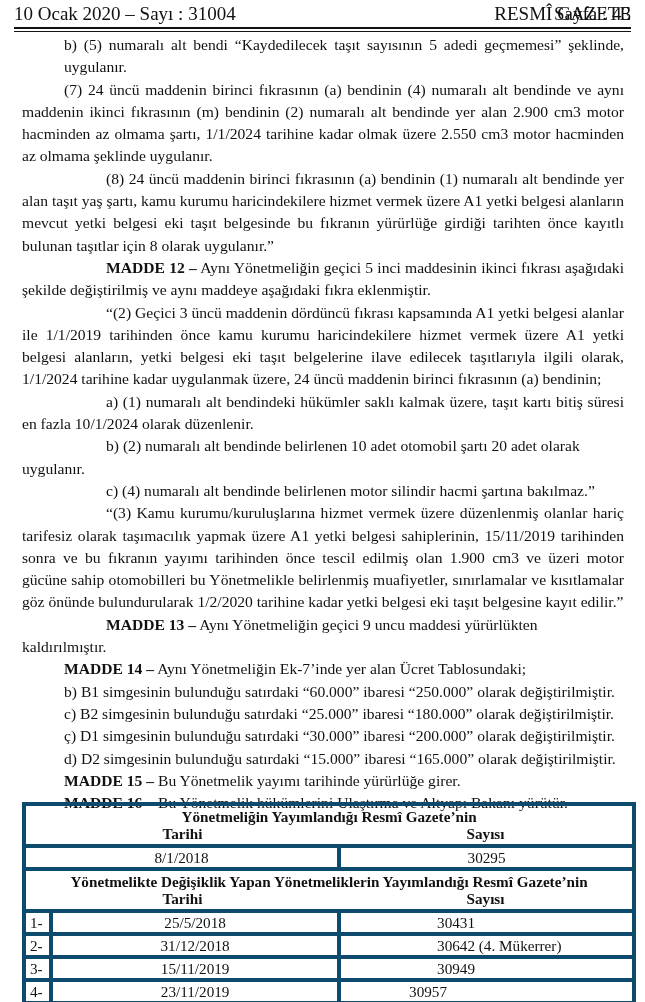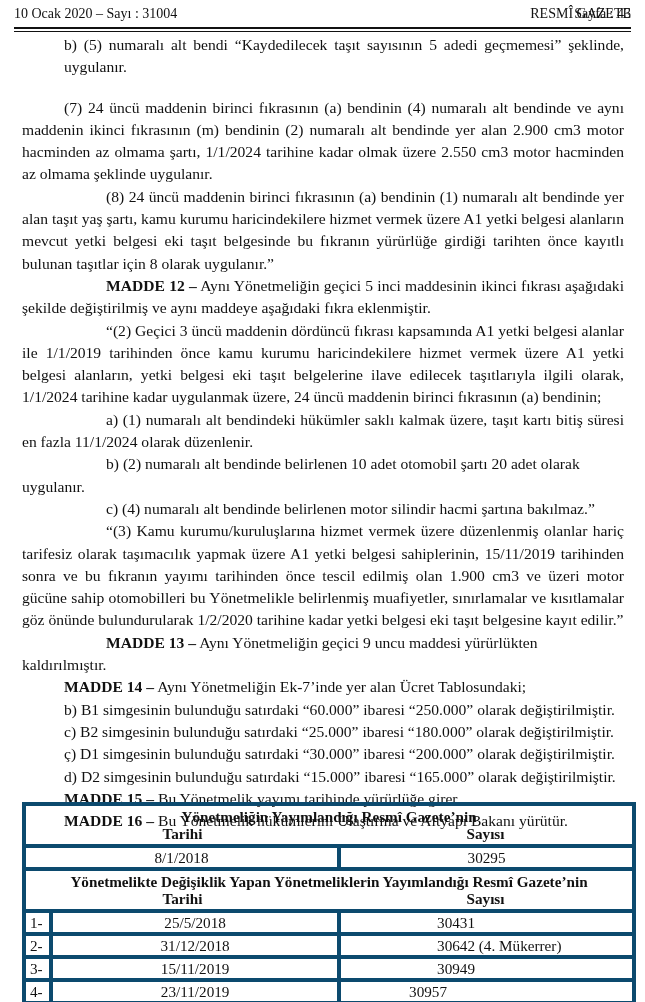--- a/index.html
+++ b/index.html
@@ -5,21 +5,21 @@
   * { margin: 0; padding: 0; box-sizing: border-box; }
   html, body { width: 645px; height: 1002px; background: #ffffff; overflow: hidden; }
   body {
     font-family: "Liberation Serif", "DejaVu Serif", serif;
     color: #111111;
     font-size: 15.6px;
     position: relative;
   }
   .header {
     position: absolute; left: 14px; top: 4px; width: 617px; height: 22px;
-    font-size: 14px; line-height: 20px;
+    font-size: 19px; line-height: 20px;
   }
   .header .left { position: absolute; left: 0; top: 0; }
   .header .center { position: absolute; left: 0; right: 0; top: 0; text-align: right; }
   .header .right { position: absolute; right: 0; top: 0; }
   .rule-thick { position: absolute; left: 14px; top: 27px; width: 617px; height: 2px; background: #111; }
   .rule-thin { position: absolute; left: 14px; top: 31px; width: 617px; height: 1px; background: #111; }
 
   .body-text {
     position: absolute; left: 22px; top: 34px; width: 602px;
     line-height: 22.3px;
@@ -53,29 +53,29 @@
 <div class="header">
   <span class="left">10 Ocak 2020 – Sayı : 31004</span>
   <span class="center">RESMÎ GAZETE</span>
   <span class="right">Sayfa : 43</span>
 </div>
 <div class="rule-thick"></div>
 <div class="rule-thin"></div>
 
 <div class="body-text">
   <div class="p m42">b) (5) numaralı alt bendi “Kaydedilecek taşıt sayısının 5 adedi geçmemesi” şeklinde, uygulanır.</div>
-  <div class="p" style="padding-left:42px; text-indent:0;margin-top:18px;">
+  <div class="p" style="padding-left:42px; text-indent:0;">
     <span style="display:block; margin-left:-42px; text-indent:42px;">(7) 24 üncü maddenin birinci fıkrasının (a) bendinin (4) numaralı alt bendinde ve aynı maddenin ikinci fıkrasının (m) bendinin (2) numaralı alt bendinde yer alan 2.900 cm3 motor hacminden az olmama şartı, 1/1/2024 tarihine kadar olmak üzere 2.550 cm3 motor hacminden az olmama şeklinde uygulanır.</span>
   </div>
   <div class="p ind2" style="text-indent:84px;">(8) 24 üncü maddenin birinci fıkrasının (a) bendinin (1) numaralı alt bendinde yer alan taşıt yaş şartı, kamu kurumu haricindekilere hizmet vermek üzere A1 yetki belgesi alanların mevcut yetki belgesi eki taşıt belgesinde bu fıkranın yürürlüğe girdiği tarihten önce kayıtlı bulunan taşıtlar için 8 olarak uygulanır.”</div>
   <div class="p" style="text-indent:84px;">
     <span class="bold">MADDE 12 –</span><span> Aynı Yönetmeliğin geçici 5 inci maddesinin ikinci fıkrası aşağıdaki şekilde değiştirilmiş ve aynı maddeye aşağıdaki fıkra eklenmiştir.</span>
   </div>
   <div class="p" style="text-indent:84px;">“(2) Geçici 3 üncü maddenin dördüncü fıkrası kapsamında A1 yetki belgesi alanlar ile 1/1/2019 tarihinden önce kamu kurumu haricindekilere hizmet vermek üzere A1 yetki belgesi alanların, yetki belgesi eki taşıt belgelerine ilave edilecek taşıtlarıyla ilgili olarak, 1/1/2024 tarihine kadar uygulanmak üzere, 24 üncü maddenin birinci fıkrasının (a) bendinin;</div>
-  <div class="p" style="text-indent:84px;">a) (1) numaralı alt bendindeki hükümler saklı kalmak üzere, taşıt kartı bitiş süresi en fazla 11/1/2024 olarak düzenlenir.</div>
+  <div class="p" style="text-indent:84px;">a) (1) numaralı alt bendindeki hükümler saklı kalmak üzere, taşıt kartı bitiş süresi en fazla 10/1/2024 olarak düzenlenir.</div>
   <div class="p nojust" style="text-indent:84px;">b) (2) numaralı alt bendinde belirlenen 10 adet otomobil şartı 20 adet olarak uygulanır.</div>
   <div class="p nojust" style="text-indent:84px;">c) (4) numaralı alt bendinde belirlenen motor silindir hacmi şartına bakılmaz.”</div>
   <div class="p" style="text-indent:84px;">“(3) Kamu kurumu/kuruluşlarına hizmet vermek üzere düzenlenmiş olanlar hariç tarifesiz olarak taşımacılık yapmak üzere A1 yetki belgesi sahiplerinin, 15/11/2019 tarihinden sonra ve bu fıkranın yayımı tarihinden önce tescil edilmiş olan 1.900 cm3 ve üzeri motor gücüne sahip otomobilleri bu Yönetmelikle belirlenmiş muafiyetler, sınırlamalar ve kısıtlamalar göz önünde bulundurularak 1/2/2020 tarihine kadar yetki belgesi eki taşıt belgesine kayıt edilir.”</div>
   <div class="p nojust" style="text-indent:84px;">
     <span class="bold">MADDE 13 –</span><span> Aynı Yönetmeliğin geçici 9 uncu maddesi yürürlükten kaldırılmıştır.</span>
   </div>
   <div class="p nojust" style="padding-left:42px;">
     <span class="bold">MADDE 14 –</span><span> Aynı Yönetmeliğin Ek-7’inde yer alan Ücret Tablosundaki;</span>
   </div>
   <div class="p nojust" style="padding-left:42px;">b) B1 simgesinin bulunduğu satırdaki “60.000” ibaresi “250.000” olarak değiştirilmiştir.</div>

